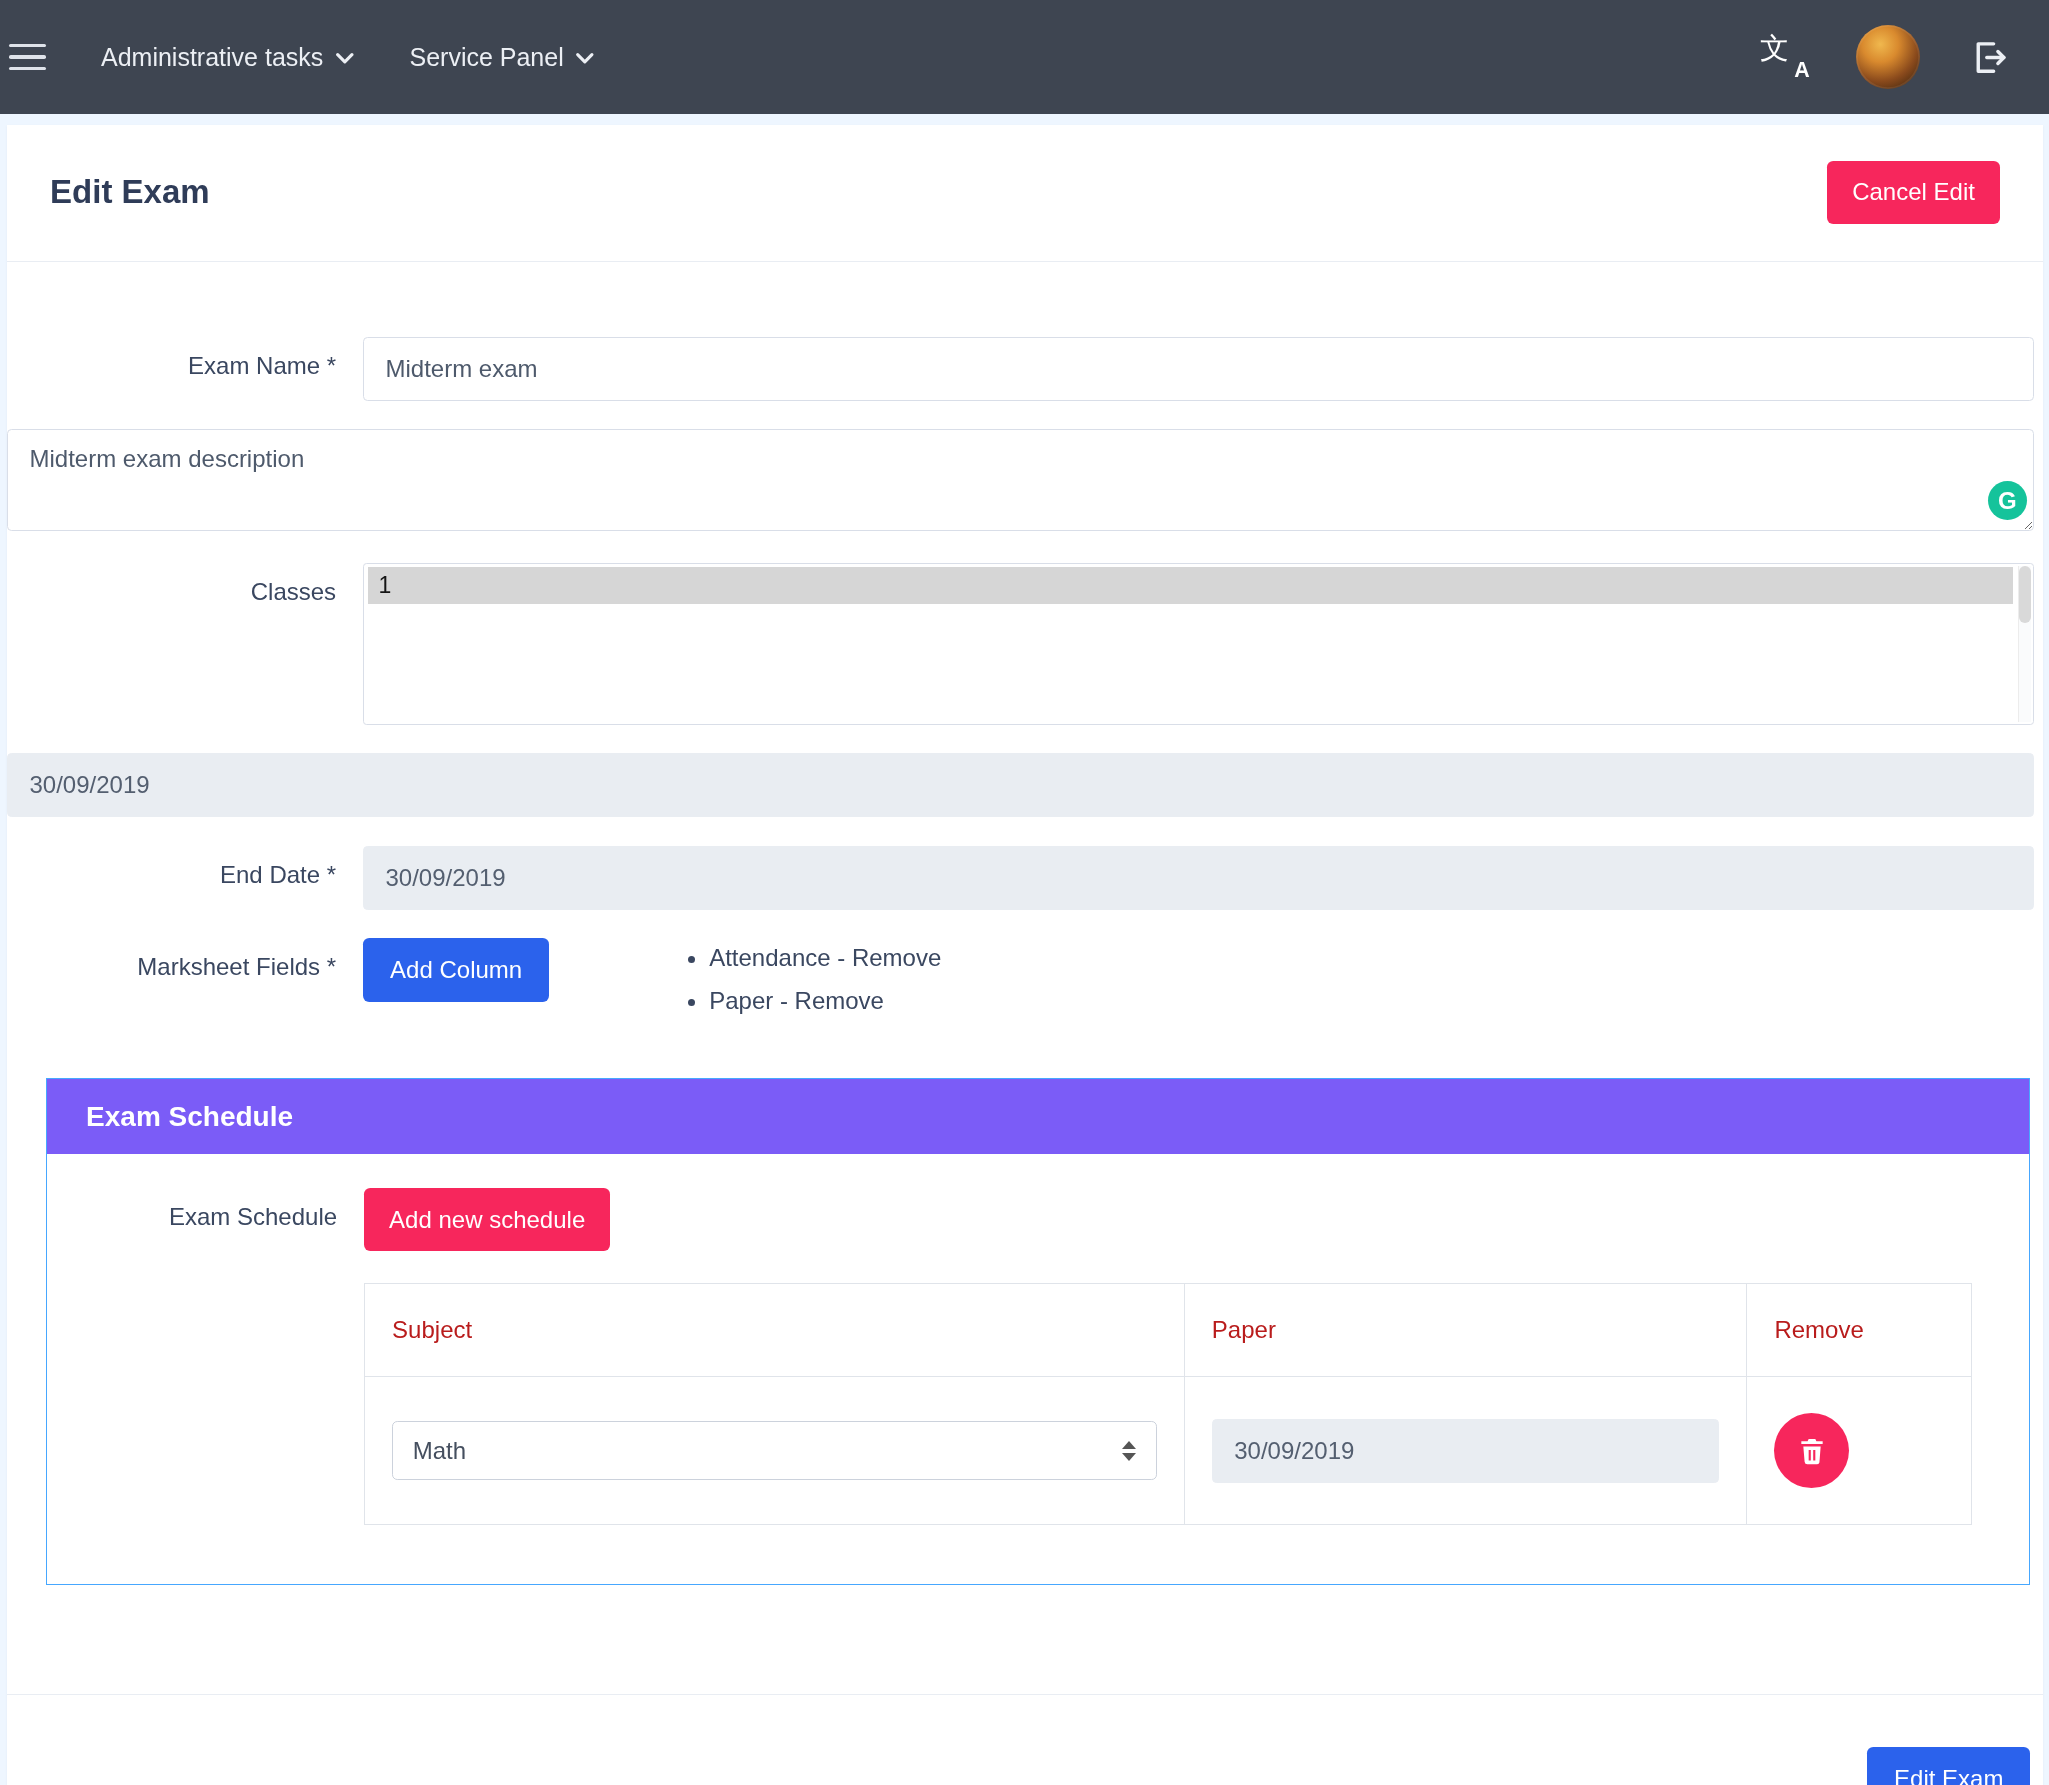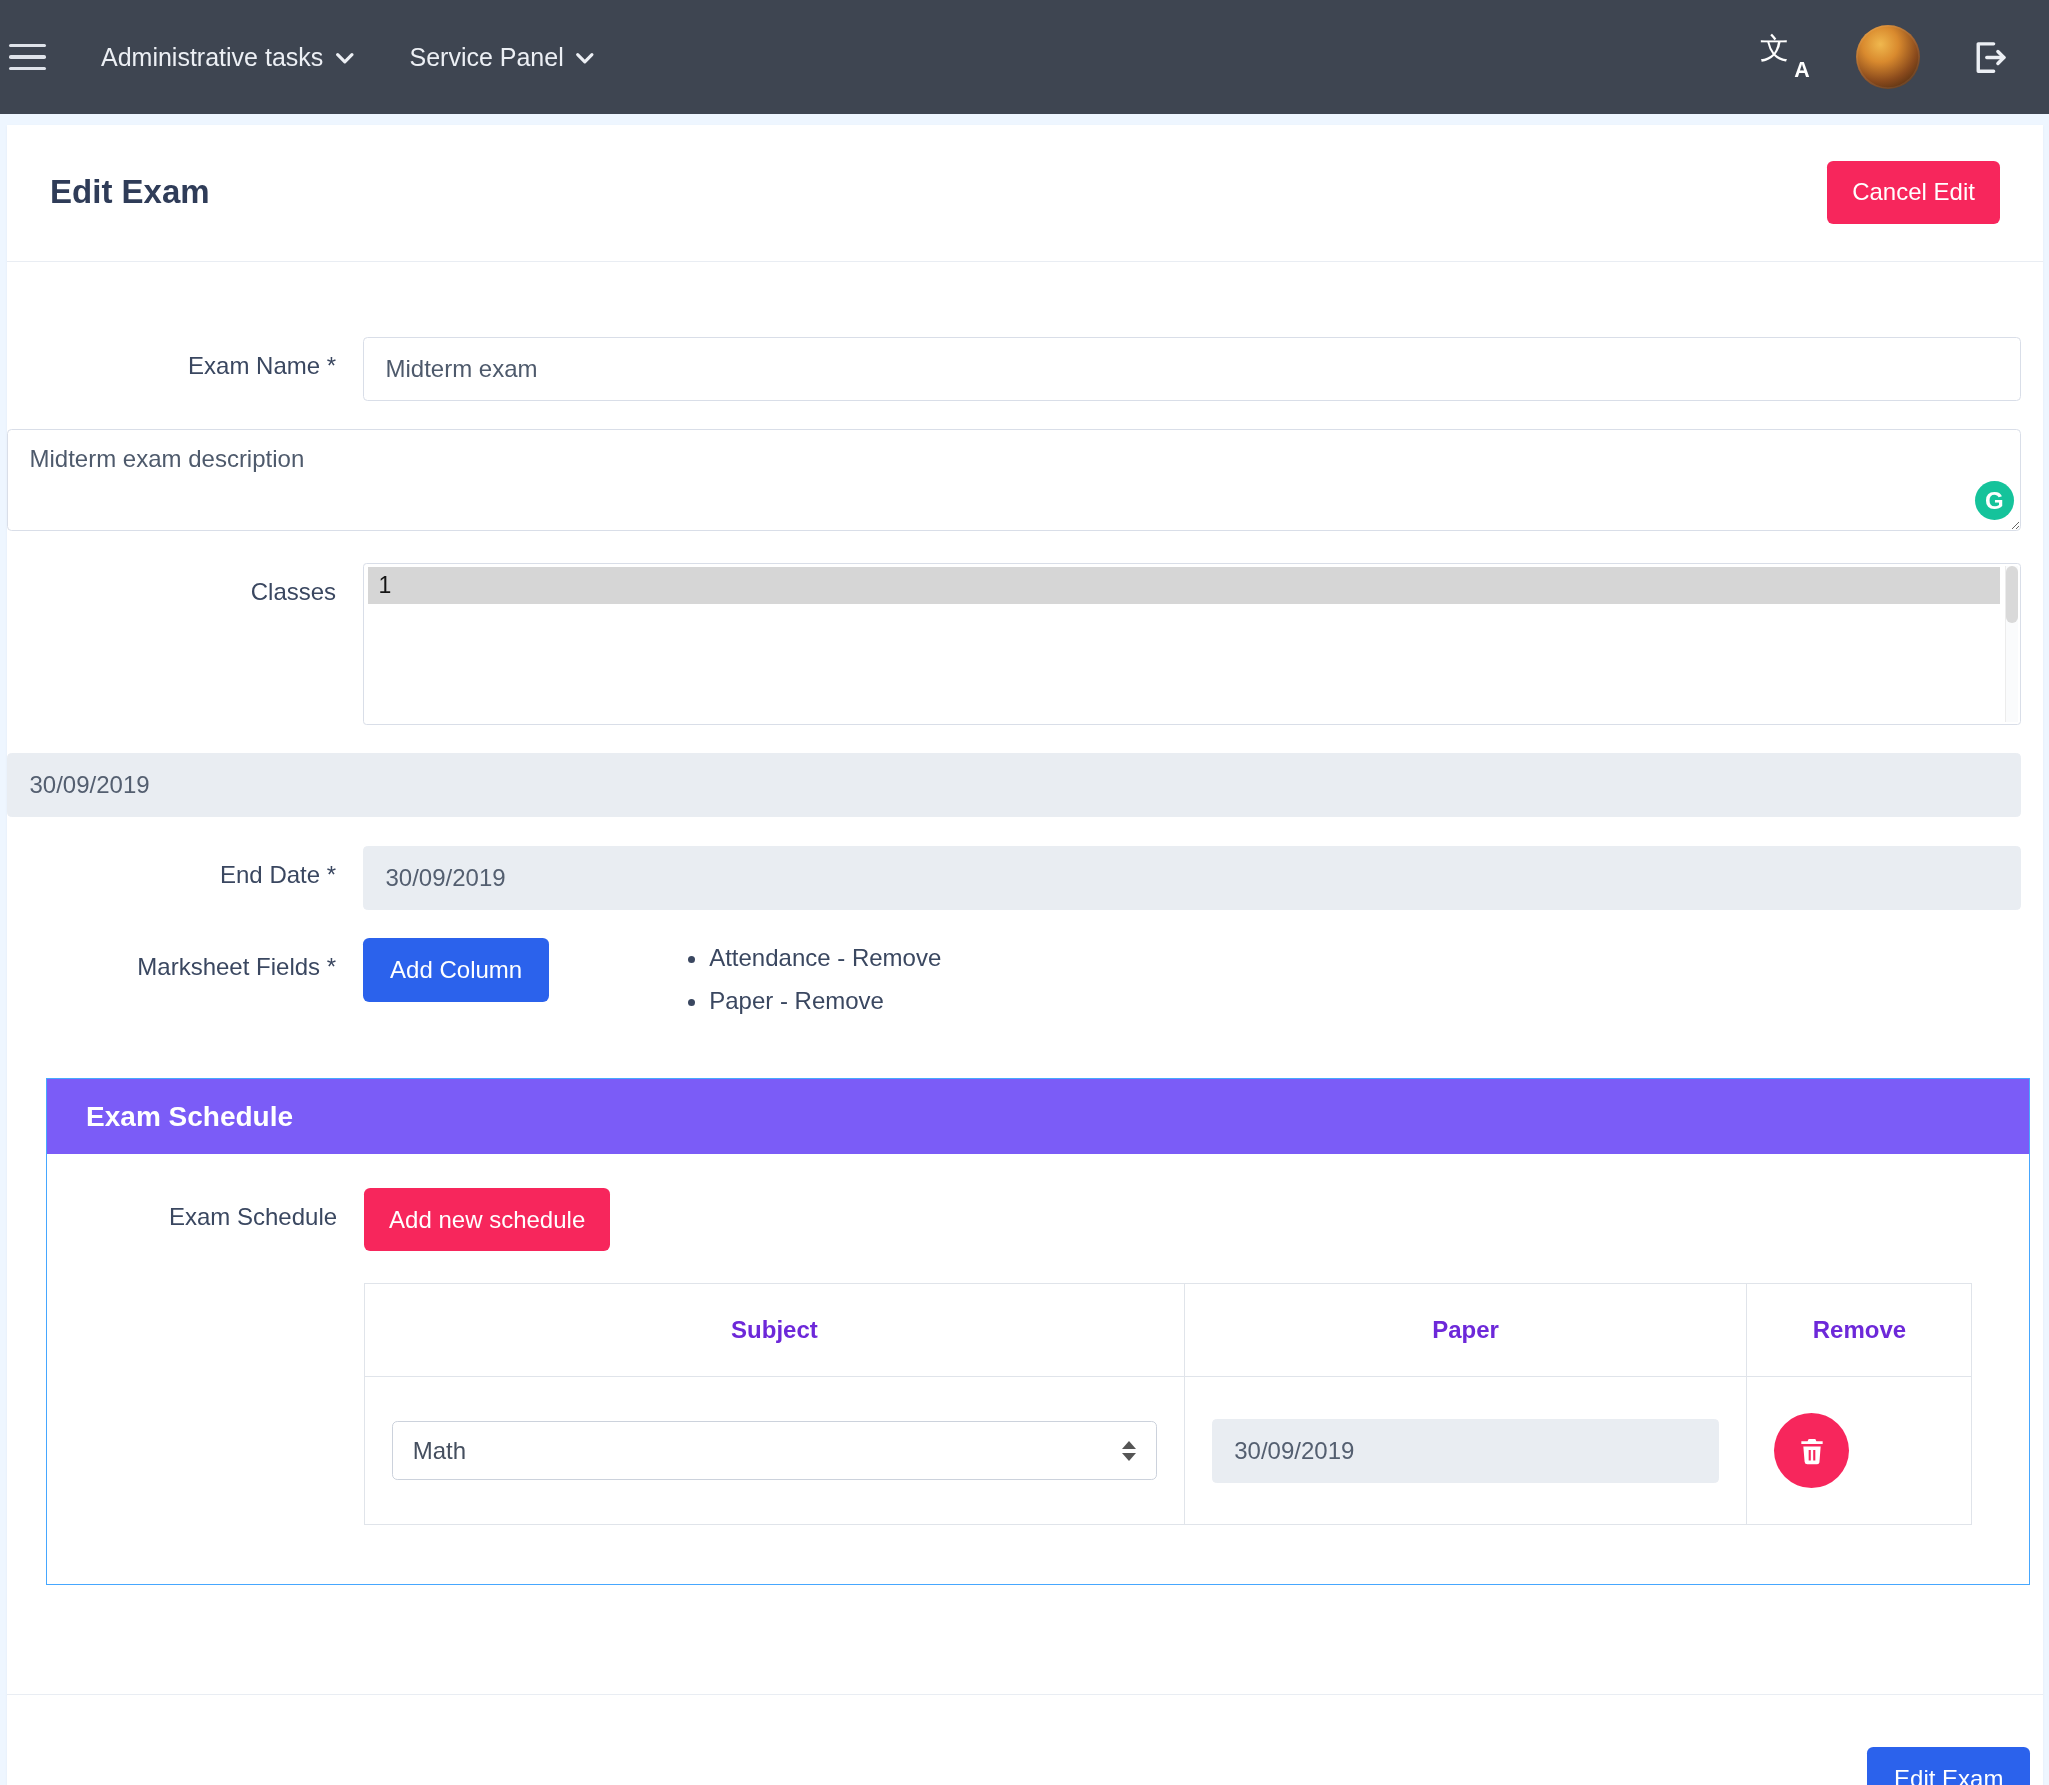--- a/index.html
+++ b/index.html
@@ -45,21 +45,21 @@
   .page-title { margin:0; font-size:33px; font-weight:600; color:#2f3c58; }
 
   .btn {
     border:none; border-radius:6.2px; color:#fff; font-size:24px;
     font-family:"Liberation Sans", sans-serif; cursor:pointer; line-height:1;
   }
   .btn-red  { background:#f7265c; padding:19.6px 25px; }
   .btn-blue { background:#2b62ec; padding:19.6px 27px; }
 
   
-  .form-area { padding:75px 22px 0 0; }
+  .form-area { padding:75px 9px 0 0; }
   .form-row { display:flex; align-items:flex-start; margin-bottom:28.5px; }
   .form-label {
     flex:0 0 356px; width:356px; text-align:right;
     padding:15px 27px 0 0; font-size:24px; color:#3a4760;
   }
   .form-field { flex:1; min-width:0; position:relative; }
 
   .text-input {
     width:100%; height:64px; border:0.9px solid #d9dee8; border-radius:4.5px;
     font-size:24px; color:#4e5a6c; padding:0 21.4px; background:#fff;
@@ -104,21 +104,21 @@
   .schedule-panel { margin:52px 12.5px 0 39px; border:1.8px solid #46a7ff; background:#fff; }
   .panel-header { background:#7b5cf7; color:#fff; font-size:28px; font-weight:700; padding:21.4px 39px; }
   .panel-body { padding:34px 0 59px 0; }
   .panel-row { display:flex; align-items:flex-start; }
   .panel-label { flex:0 0 317px; width:317px; text-align:right; padding:15px 27px 0 0; font-size:24px; color:#3a4760; }
   .panel-content { flex:1; min-width:0; padding-right:57px; }
   .add-schedule-btn { margin-bottom:32px; }
 
   .schedule-table { width:100%; border-collapse:collapse; }
   .schedule-table th, .schedule-table td { border:0.9px solid #e0e4ea; text-align:left; vertical-align:middle; }
-  .schedule-table th { font-size:24px; font-weight:700; color:#6d28d9; padding:32px 27px;text-align:center; }
+  .schedule-table th { font-size:24px; font-weight:400; color:#b91c1c; padding:32px 27px; }
   .schedule-table td { padding:36px 27px; }
   .col-subject { width:51%; } .col-date { width:35%; } .col-remove { width:14%; }
 
   .select-box {
     height:59px; border:0.9px solid #ccd2dc; border-radius:5.3px; background:#fff;
     display:flex; align-items:center; justify-content:space-between;
     padding:0 19.6px; font-size:24px; color:#454f5f; cursor:pointer; width:100%;
   }
   .select-arrows { display:flex; flex-direction:column; gap:4.5px; }
   .select-arrows .up   { width:0; height:0; border-left:7.1px solid transparent; border-right:7.1px solid transparent; border-bottom:8px solid #555; }

